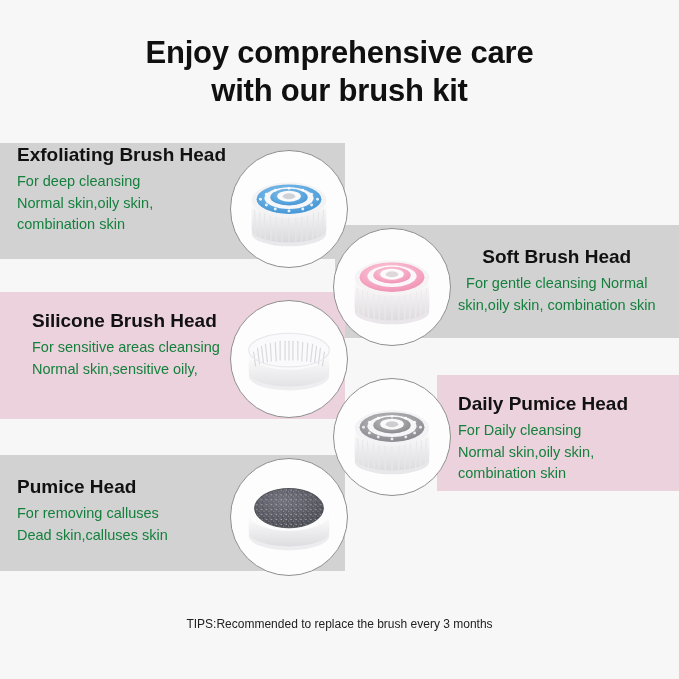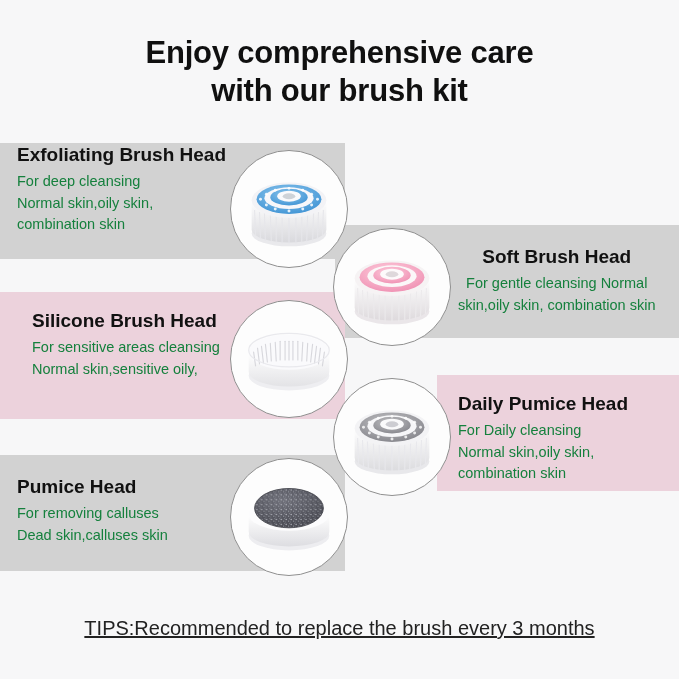--- a/index.html
+++ b/index.html
@@ -59,21 +59,21 @@
 
   #circle-exfoliating{left:230px;top:150px;width:118px;height:118px;}
   #circle-soft{left:333px;top:228px;width:118px;height:118px;}
   #circle-silicone{left:230px;top:300px;width:118px;height:118px;}
   #circle-daily{left:333px;top:378px;width:118px;height:118px;}
   #circle-pumice{left:230px;top:458px;width:118px;height:118px;}
 
   
   .tips{
     position:absolute;left:0;top:617px;width:679px;
-    text-align:center;font-size:20px;color:#222;text-decoration:underline;
+    text-align:center;font-size:12px;color:#222;
   }
 </style>
 </head>
 <body>
 
 <div id="stage">
 
   <div class="headline">
     <span class="l1">Enjoy comprehensive care</span>
     <span class="l2">with our brush kit</span>

